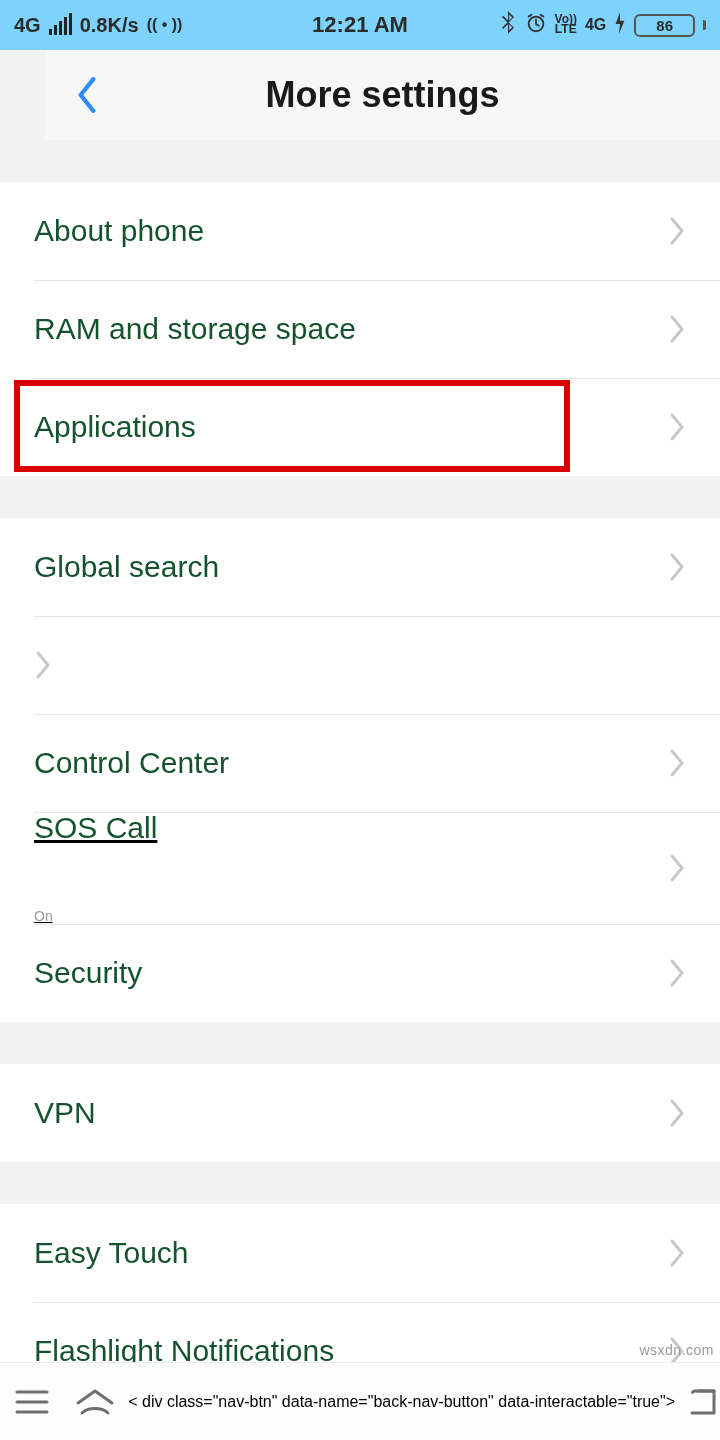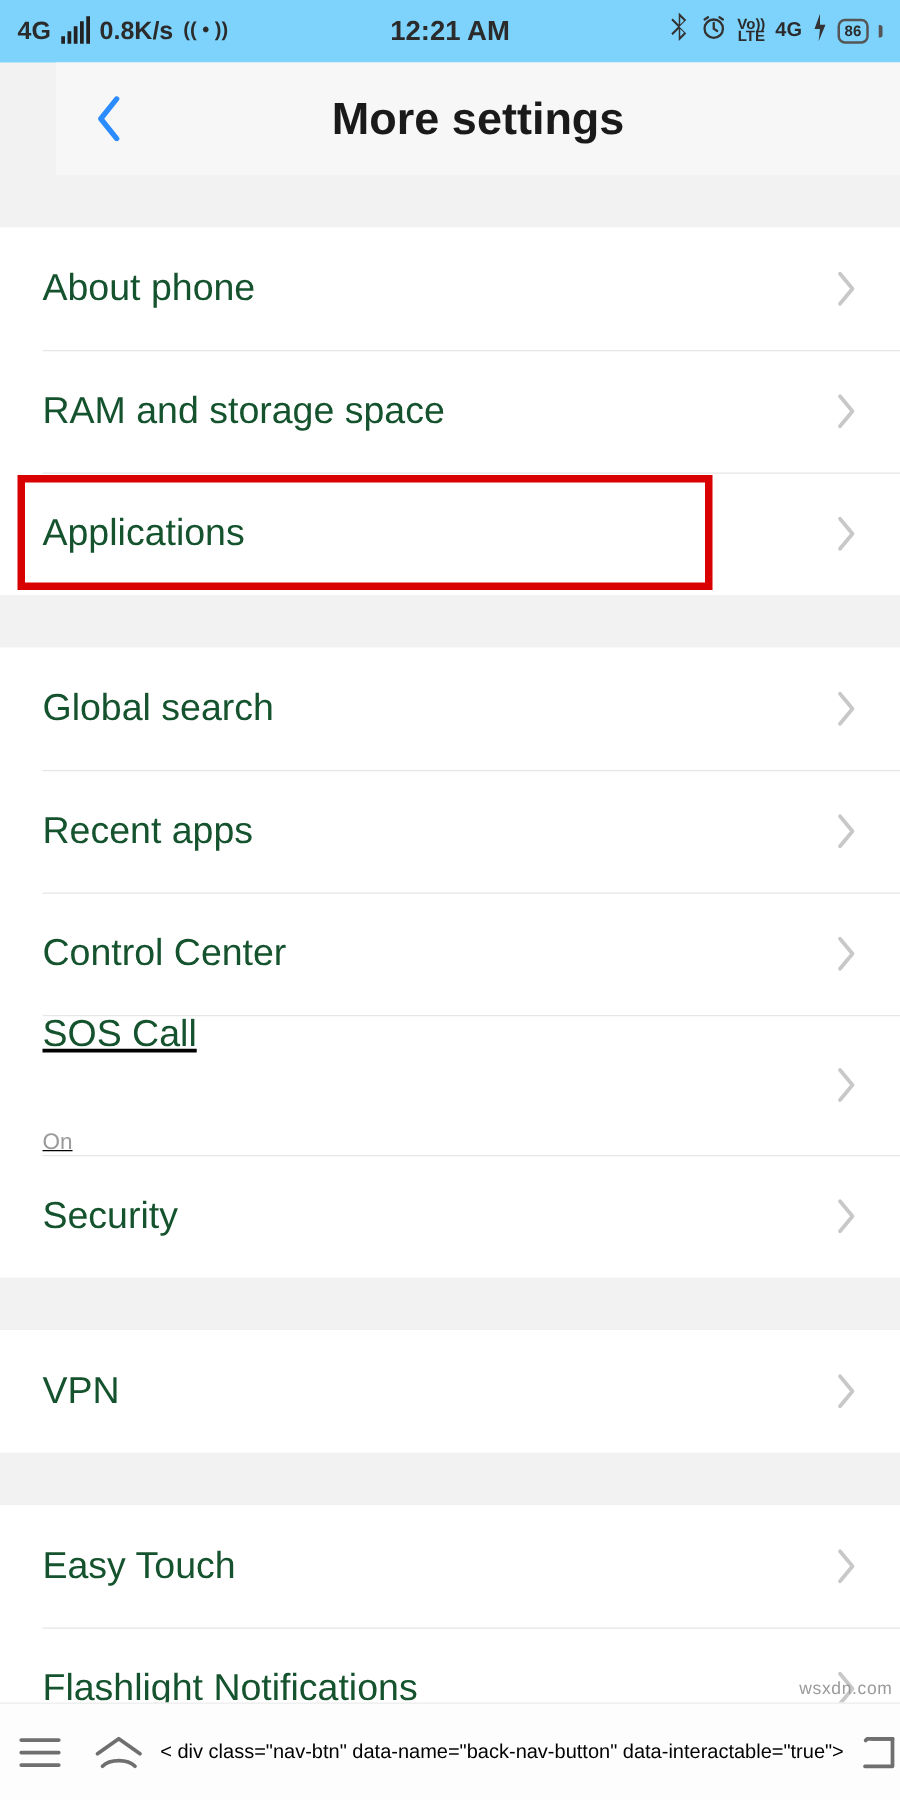--- a/index.html
+++ b/index.html
@@ -22,21 +22,21 @@
 
     .signal-bars { display: inline-flex; align-items: flex-end; gap: 2px; height: 20px; }
     .signal-bars span { width: 3px; background: #222; display: inline-block; }
     .signal-bars span:nth-child(1){height:6px}
     .signal-bars span:nth-child(2){height:10px}
     .signal-bars span:nth-child(3){height:14px}
     .signal-bars span:nth-child(4){height:18px}
     .signal-bars span:nth-child(5){height:22px}
 
     .volte-stack { display:flex; flex-direction:column; align-items:center; line-height:0.8; font-size:12px; font-weight:700; }
-    .battery { display:inline-flex; align-items:center; border: 2px solid #555; border-radius: 6px; padding:1px 4px; font-size:12px; font-weight:700;}
+    .battery { display:inline-flex; align-items:center; border: 2px solid #555; border-radius: 6px; padding:1px 20px; font-size:15px; font-weight:700;}
     .battery-cap { width:3px; height:10px; background:#555; border-radius: 0 2px 2px 0; }
 
     
     .header {
       height: 90px;
       background: #f7f7f7;
       display: flex;
       align-items: center;
       justify-content: center;
       position: relative;
@@ -79,21 +79,21 @@
       background: #e6e6e6;
     }
     .row-label {
       font-size: 30px;
       font-weight: 500;
       color: #14532d;
       flex: 1;
     }
     .row-sub .row-label { line-height: 1.05; }
     .sub-text {
-      font-size: 18px;
+      font-size: 14px;
       color: #9a9a9a;
       margin-top: 20px;
     }
     .row-sub { height: 112px; flex-direction: column; align-items: flex-start; justify-content: center; text-decoration: underline; }
     .row-sub .chev { position: absolute; right: 34px; top: 50%; transform: translateY(-50%); }
 
     .chev { width: 18px; height: 30px; }
     .chev svg { width: 100%; height: 100%; }
 
     .highlight-box {
@@ -214,21 +214,20 @@
 <div class="group-gap"></div>
 
 <div class="group">
   <div class="row">
     <div class="row-label">Global search</div>
     <span class="chev"><svg viewBox="0 0 18 30">
           <path d="M4 3 L14 15 L4 27" fill="none" stroke="#c8c8c8" stroke-width="3" stroke-linecap="round" stroke-linejoin="round"></path>
         </svg></span>
   </div>
   <div class="row">
-    <div class="row-label">Recent apps</div>
     <span class="chev"><svg viewBox="0 0 18 30">
           <path d="M4 3 L14 15 L4 27" fill="none" stroke="#c8c8c8" stroke-width="3" stroke-linecap="round" stroke-linejoin="round"></path>
         </svg></span>
   </div>
   <div class="row">
     <div class="row-label">Control Center</div>
     <span class="chev"><svg viewBox="0 0 18 30">
           <path d="M4 3 L14 15 L4 27" fill="none" stroke="#c8c8c8" stroke-width="3" stroke-linecap="round" stroke-linejoin="round"></path>
         </svg></span>
   </div>

